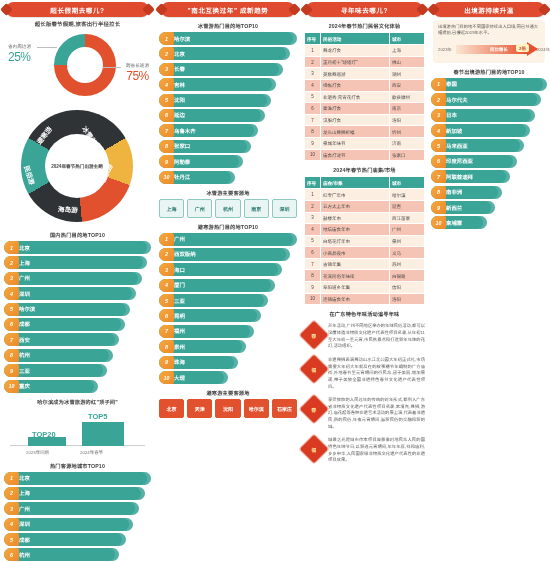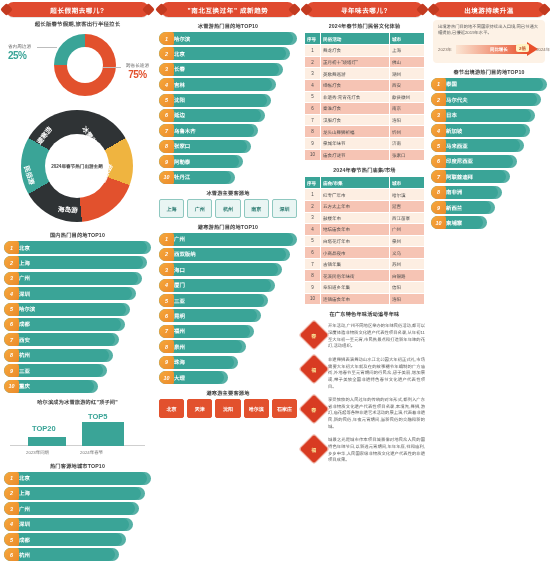--- a/index.html
+++ b/index.html
@@ -48,21 +48,21 @@
   .donutwrap{position:relative;height:78px;margin-top:2px;}
   .donut-sm{
     position:absolute;left:50px;top:4px;width:62px;height:62px;border-radius:50%;
     background:conic-gradient(#e2512d 0deg 270deg,#3aa497 270deg 360deg);
   }
   .donut-sm .hole{
     position:absolute;left:13px;top:13px;width:36px;height:36px;
     border-radius:50%;background:#fff;
   }
   .lbl{position:absolute;font-size:4.6px;color:#666;line-height:1.25;}
-  .lbl .pct{display:block;font-size:10px;font-weight:bold;letter-spacing:-.5px;}
+  .lbl .pct{display:block;font-size:12px;font-weight:normal;letter-spacing:-.5px;}
   .lbl-left{left:4px;top:14px;text-align:left;}
   .lbl-left .pct{color:#3aa497;}
   .lbl-right{right:2px;top:33px;text-align:left;}
   .lbl-right .pct{color:#e2512d;text-align:center;}
   .leader{position:absolute;height:1px;background:#bdbdbd;}
   .leader-l{left:33px;top:17px;width:20px;}
   .leader-r{right:30px;top:37px;width:18px;}
 
   
   .donut-bg{position:relative;height:118px;}
@@ -123,21 +123,21 @@
   }
   .chip.warm{border-color:#e2512d;background:#e2512d;color:#fff;}
 
   
   .cmp{position:relative;height:48px;margin:4px 2px 2px;}
   .cmp .axis{position:absolute;left:4px;right:4px;bottom:11px;height:1px;background:#cfcfcf;}
   .cmpbar{position:absolute;bottom:11px;background:#3aa497;}
   .cmpbar.b1{left:22px;width:38px;height:9px;}
   .cmpbar.b2{left:76px;width:42px;height:24px;}
   .cmpcap{position:absolute;font-size:7.5px;font-weight:bold;color:#3aa497;}
-  .cmpcap.c1{left:26px;bottom:24px;margin-top:28px;}
+  .cmpcap.c1{left:26px;bottom:18px;margin-top:28px;}
   .cmpcap.c2{left:82px;bottom:36px;}
   .cmpx{position:absolute;bottom:2px;font-size:4.4px;color:#777;}
   .cmpx.x1{left:20px;}
   .cmpx.x2{left:74px;}
 
   
   .tbl{width:100%;border-collapse:collapse;margin-top:2px;}
   .tbl th{
     background:#3aa497;color:#fff;font-size:4.6px;font-weight:bold;
     padding:2.6px 2px;text-align:left;border:.5px solid #fff;

